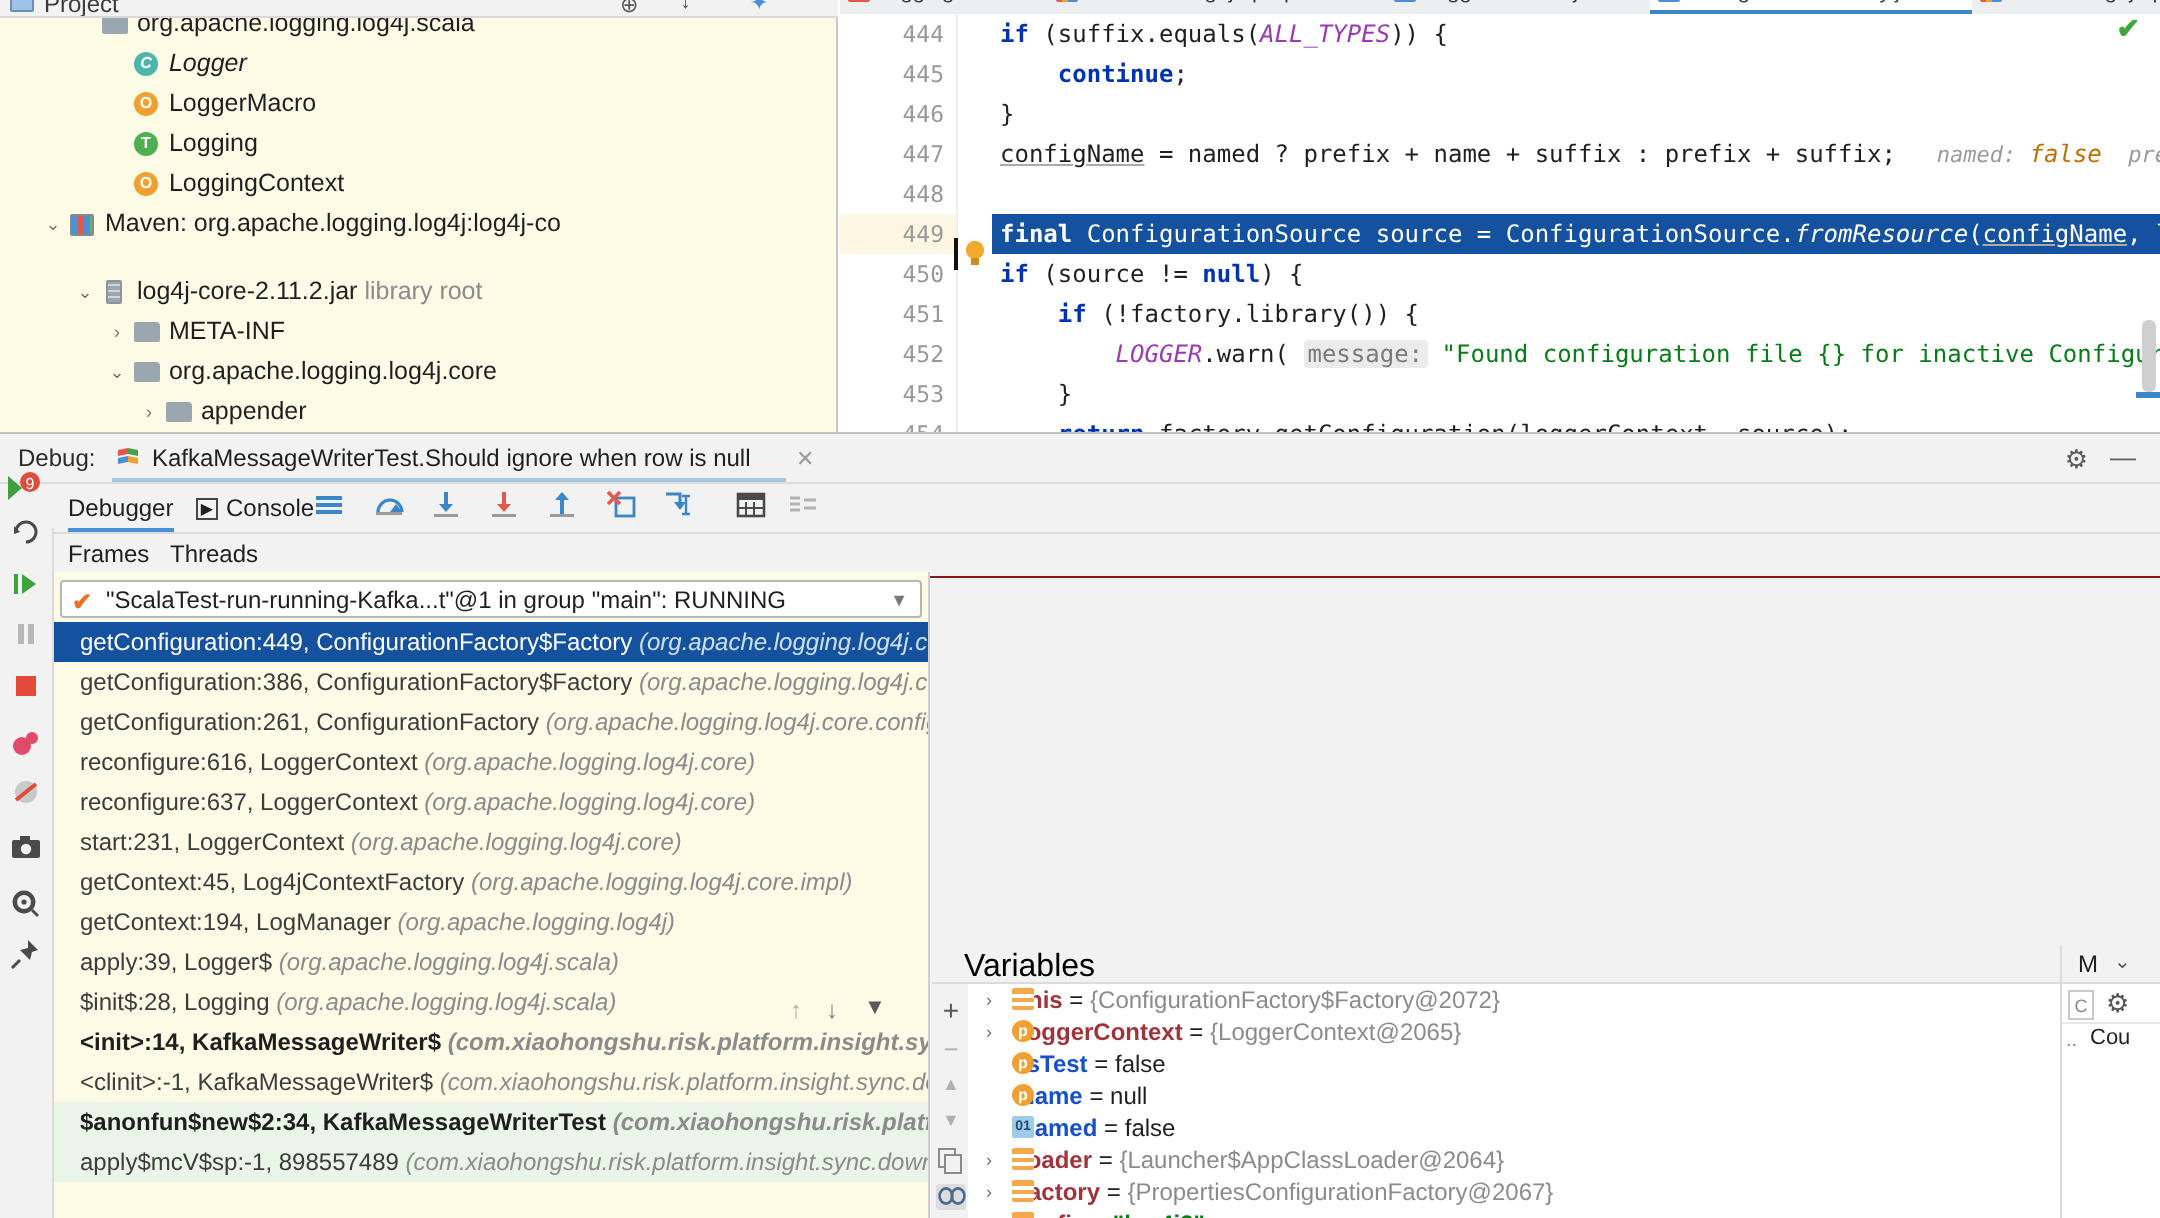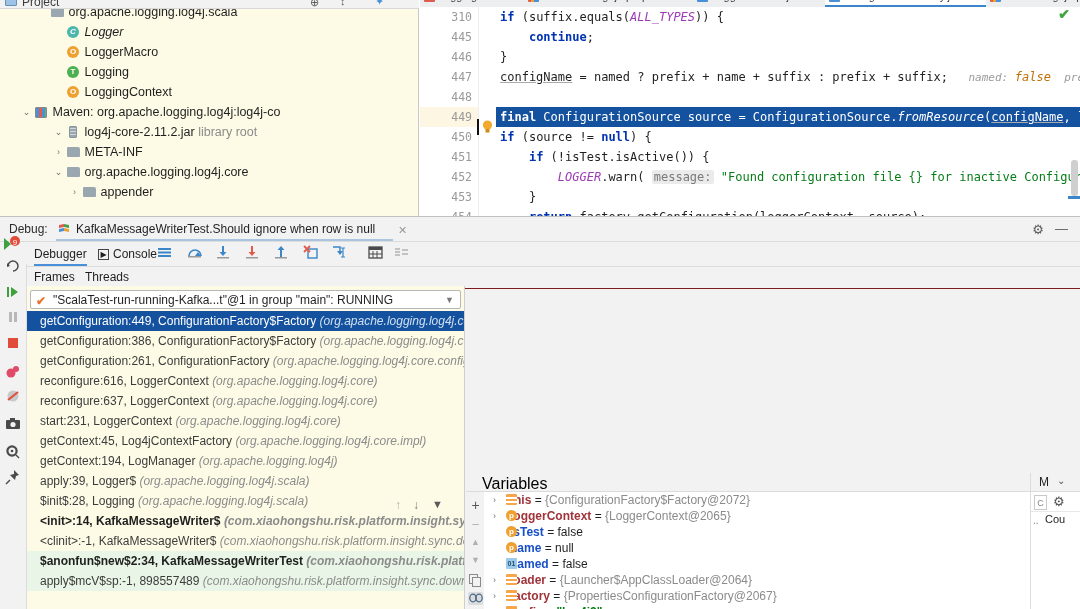--- a/index.html
+++ b/index.html
@@ -201,30 +201,30 @@
       <span class="ph-ic4">✦</span>
     </div>
 
     <div class="proj-tree" id="proj-tree">
         <div class="tree-row" style="padding-left: 36px; margin-top: -8px;"><span class="tw"></span><span class="ti"><span class="ic-folder"></span></span><span class="lbl"> org.apache.logging.log4j.scala</span></div>
         <div class="tree-row" style="padding-left: 52px; font-style: italic;"><span class="tw"></span><span class="ti"><span class="ic-circ ic-c">C</span></span><span class="lbl"> Logger</span></div>
         <div class="tree-row" style="padding-left: 52px;"><span class="tw"></span><span class="ti"><span class="ic-circ ic-o">O</span></span><span class="lbl"> LoggerMacro</span></div>
         <div class="tree-row" style="padding-left: 52px;"><span class="tw"></span><span class="ti"><span class="ic-circ ic-t">T</span></span><span class="lbl"> Logging</span></div>
         <div class="tree-row" style="padding-left: 52px;"><span class="tw"></span><span class="ti"><span class="ic-circ ic-o">O</span></span><span class="lbl"> LoggingContext</span></div>
         <div class="tree-row" style="padding-left: 20px;"><span class="tw">⌄</span><span class="ti"><span class="ic-mvn"></span></span><span class="lbl"> Maven: org.apache.logging.log4j:log4j-co</span></div>
-        <div class="tree-row" style="padding-left: 52px;"><span class="tw">⌄</span><span class="ti"><span class="ic-jar"></span></span><span class="lbl"> log4j-core-2.11.2.jar</span><span class="lbl lbl-gray"> library root</span></div>
+        <div class="tree-row" style="padding-left: 36px; margin-top: 14px;"><span class="tw">⌄</span><span class="ti"><span class="ic-jar"></span></span><span class="lbl"> log4j-core-2.11.2.jar</span><span class="lbl lbl-gray"> library root</span></div>
         <div class="tree-row" style="padding-left: 52px;"><span class="tw">›</span><span class="ti"><span class="ic-folder"></span></span><span class="lbl"> META-INF</span></div>
         <div class="tree-row" style="padding-left: 52px;"><span class="tw">⌄</span><span class="ti"><span class="ic-folder"></span></span><span class="lbl"> org.apache.logging.log4j.core</span></div>
         <div class="tree-row" style="padding-left: 68px;"><span class="tw">›</span><span class="ti"><span class="ic-folder"></span></span><span class="lbl"> appender</span></div>
       </div>
 
     <div class="editor">
       <div class="tabbar" id="tabbar"><span class="tab"><span class="tabic scala"></span><span>Logging.scala</span><span class="tabx">✕</span></span><span class="tab"><span class="tabic props"></span><span>resources\log4j2.properties</span><span class="tabx">✕</span></span><span class="tab"><span class="tabic java"></span><span>LoggerContext.java</span><span class="tabx">✕</span></span><span class="tab active"><span class="tabic java"></span><span>ConfigurationFactory.java</span><span class="tabx">✕</span></span><span class="tab"><span class="tabic props"></span><span>classes\log4j2.properties</span></span></div>
       <div class="gutter" id="gutter">
-          <div class="gl"><span>310</span><span class="fold">−</span></div>
+          <div class="gl"><span>444</span><span class="fold">−</span></div>
           <div class="gl"><span>445</span></div>
           <div class="gl"><span>446</span><span class="fold">−</span></div>
           <div class="gl"><span>447</span></div>
           <div class="gl"><span>448</span></div>
           <div class="gl cur"><span>449</span><span class="bp-dot"><svg width="12" height="12" viewBox="0 0 12 12">
                 <circle cx="6" cy="6.5" r="5" fill="#e04b3a"></circle>
                 <path d="M7 1 L9 0 L8 2.5 Z" fill="#3fa03f"></path>
               </svg></span><span style="position: absolute; right: -36px; top: 3px;"><svg width="12" height="13" viewBox="0 0 12 13">
                 <circle cx="6" cy="5" r="4.4" fill="#f0a82e"></circle>
                 <rect x="4" y="9" width="4" height="3" fill="#d38f1e"></rect>
@@ -258,21 +258,21 @@
           <span class="hint">&nbsp;&nbsp;named: </span><span class="hintval">false</span><span class="hint">&nbsp;&nbsp;prefix: </span>
         </div>
         <div class="cl">&nbsp;</div>
         <div class="cl hl">
           <span class="kw">final</span><span class="plain"> ConfigurationSource source = ConfigurationSource.</span><span class="ital">fromResource</span><span class="plain">(</span><span class="undl">configName</span><span class="plain">, loader);</span>
         </div>
         <div class="cl">
           <span class="kw">if</span><span class="plain"> (source != </span><span class="kw">null</span><span class="plain">) {</span>
         </div>
         <div class="cl">
-          <span class="plain">&nbsp;&nbsp;&nbsp;&nbsp;</span><span class="kw">if</span><span class="plain"> (!isTest.isActive()) {</span>
+          <span class="plain">&nbsp;&nbsp;&nbsp;&nbsp;</span><span class="kw">if</span><span class="plain"> (!factory.library()) {</span>
         </div>
         <div class="cl">
           <span class="plain">&nbsp;&nbsp;&nbsp;&nbsp;&nbsp;&nbsp;&nbsp;&nbsp;</span><span class="cls-static">LOGGER</span><span class="plain">.warn( </span><span class="hintbox">message:</span><span class="plain"> </span><span class="str">"Found configuration file {} for inactive ConfigurationFactory {}"</span>
         </div>
         <div class="cl"><span class="plain">&nbsp;&nbsp;&nbsp;&nbsp;}</span></div>
         <div class="cl">
           <span class="plain">&nbsp;&nbsp;&nbsp;&nbsp;</span><span class="kw">return</span><span class="plain"> factory.getConfiguration(loggerContext, source);</span>
         </div>
 
       </div>

